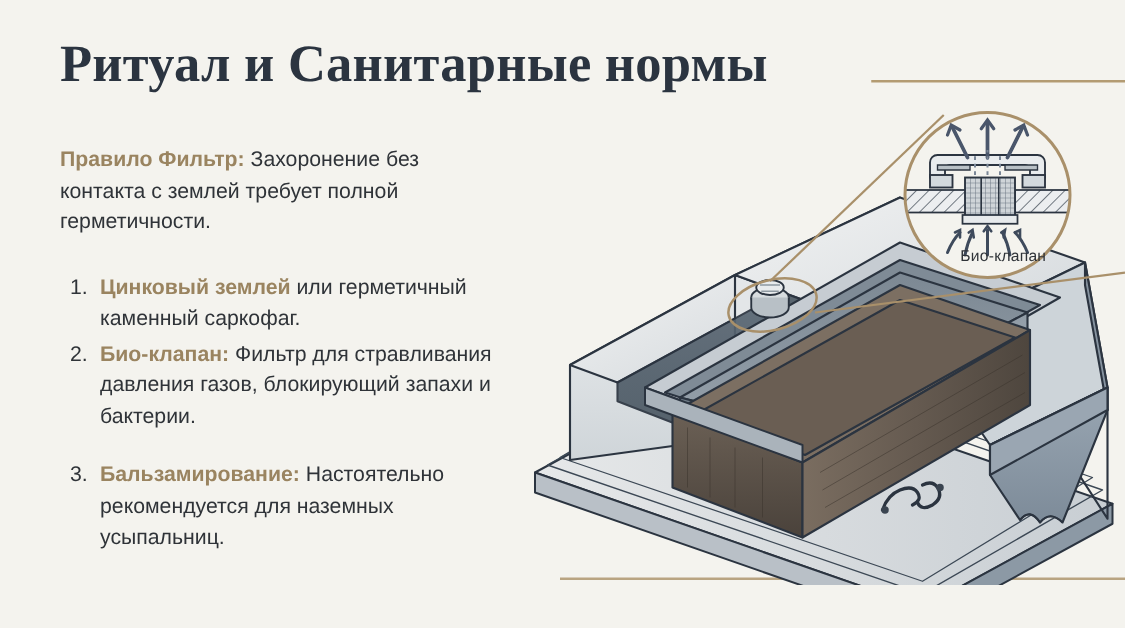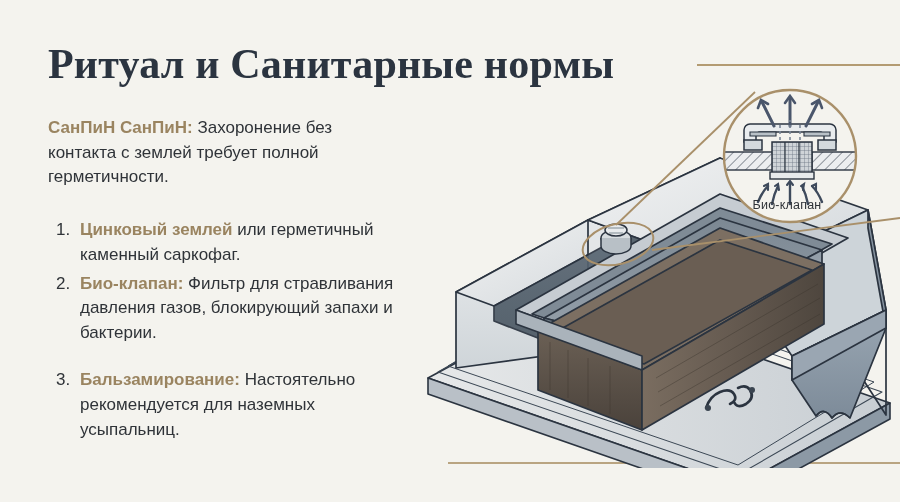--- a/index.html
+++ b/index.html
@@ -10,21 +10,21 @@
     overflow:hidden;
     position:relative;
   }
   #slide{
     position:absolute;inset:0;
     background:#f4f3ee;
   }
   
   #title{
     position:absolute;
-    left:48px; top:40px;
+    left:48px; top:28px;
     font-family:"Liberation Serif", serif;
     font-weight:700;
     font-size:42px;
     letter-spacing:0.2px;
     color:#2b3440;
     white-space:nowrap;
   }
   .rule{
     position:absolute;
     height:2px;
@@ -68,38 +68,38 @@
   #art{
     position:absolute;
     left:420px; top:78px;
     width:480px; height:390px;
   }
   #art svg{ display:block; width:100%; height:100%; }
   #inset-label{
     position:absolute;
     left:737px; top:198px;
     width:100px;
-    text-align:center;
+    text-align:right;
     font-size:12.5px;
     color:#2f3338;
     letter-spacing:.2px;
   }
 </style>
 </head>
 <body>
 
 <div id="slide">
 
   <div id="title">Ритуал и Санитарные нормы</div>
 
   <div class="rule" id="rule-top"></div>
   <div class="rule" id="rule-bottom"></div>
 
   <div id="lead">
-    <span class="accent">СанПиН СанПиН:</span><span> Захоронение без контакта с землей требует полной герметичности.</span>
+    <span class="accent">Правило Фильтр:</span><span> Захоронение без контакта с землей требует полной герметичности.</span>
   </div>
 
   <ol id="list">
     <li>
       <span class="num">1.</span><span class="accent">Цинковый землей</span><span> или герметичный каменный саркофаг.</span>
     </li>
     <li>
       <span class="num">2.</span><span class="accent">Био-клапан:</span><span> Фильтр для стравливания давления газов, блокирующий запахи и бактерии.</span>
     </li>
     <li class="spaced">

